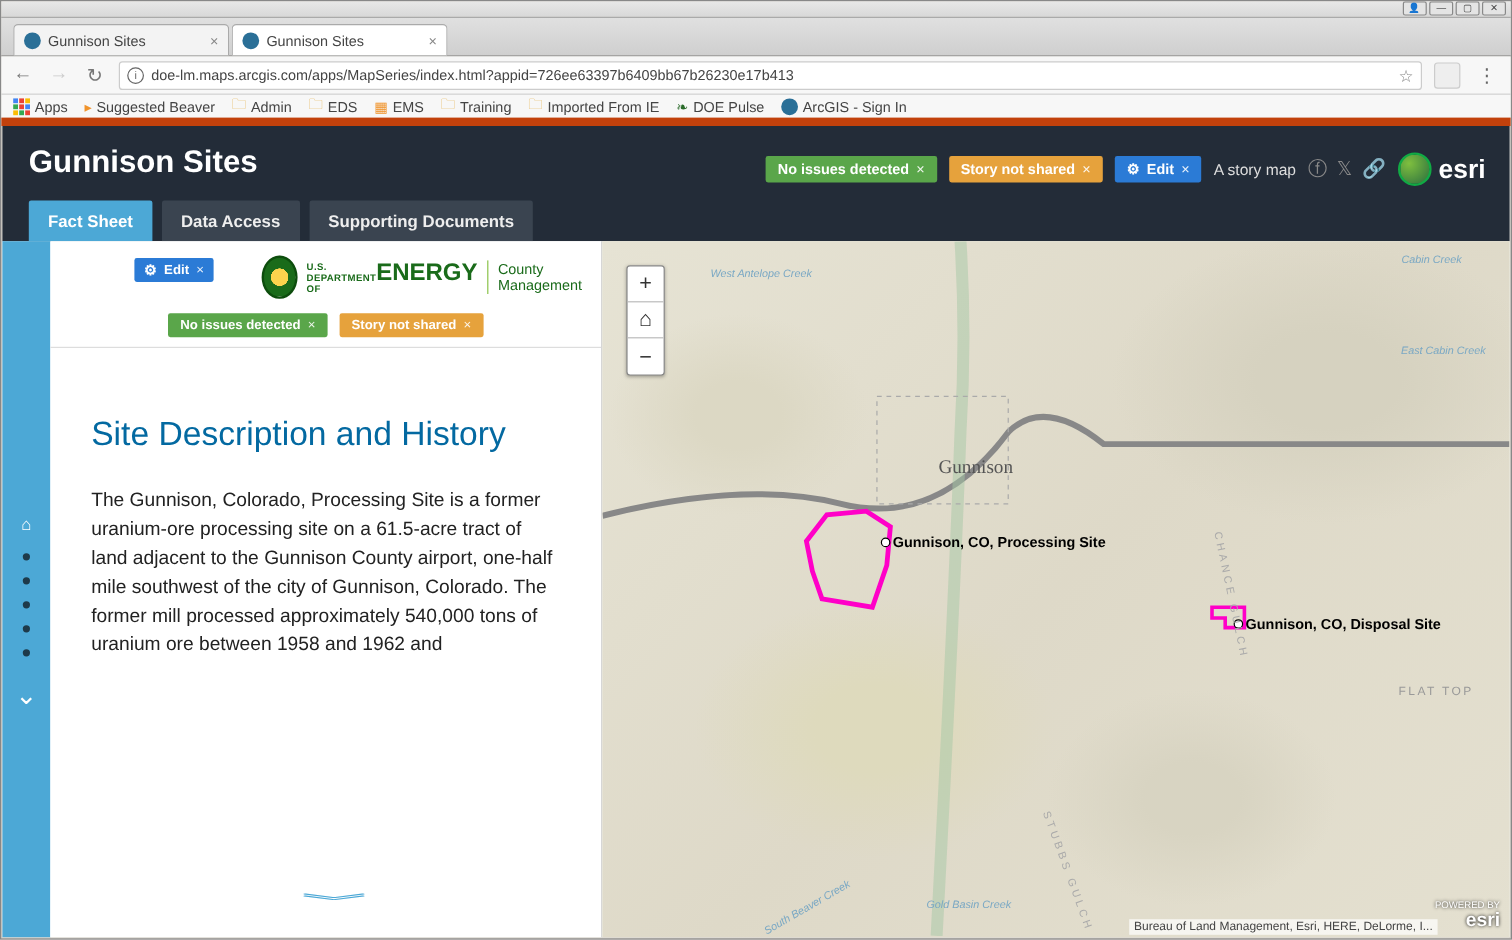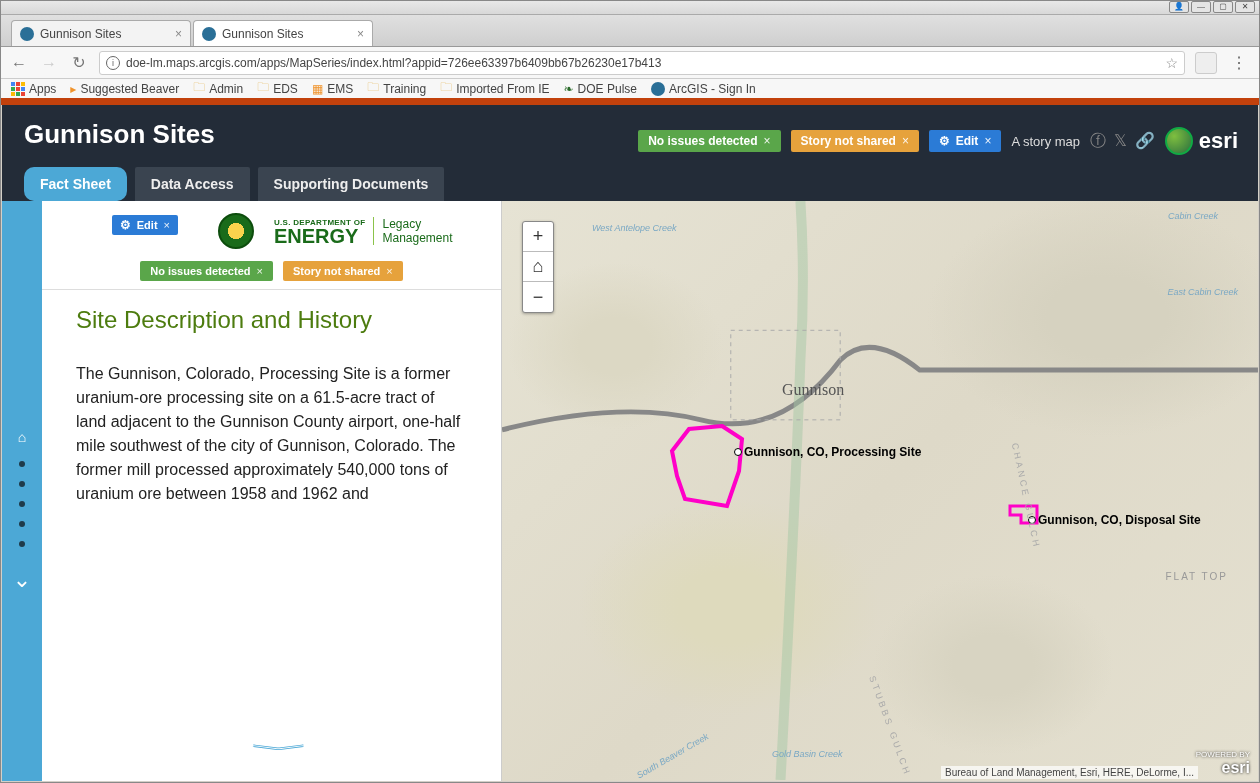--- a/index.html
+++ b/index.html
@@ -44,44 +44,44 @@
 .pill .cx { font-weight:400; opacity:.9; }
 .green { background:#5aa64a; } .orange { background:#e6a23c; } .blue { background:#2b7bd6; }
 .gear-ic { font-size:12px; }
 .story-lbl { font-size:13px; color:#ddd; }
 .soc { color:#888; font-size:16px; display:flex; gap:8px; }
 .esri-logo { color:#fff; font-size:22px; font-weight:700; display:flex; align-items:center; gap:6px; }
 .globe { width:28px; height:28px; border-radius:50%; background:radial-gradient(circle at 30% 30%,#7fbf3f,#2a6f3f); border:2px solid #1a4; }
 
 .tabs-row { position:absolute; bottom:0; left:22px; display:flex; gap:8px; }
 .atab { padding:9px 16px; font-size:14px; font-weight:600; background:#3a4450; color:#eee; border-radius:2px 2px 0 0; }
-.atab.active { background:#4ca8d6; color:#fff;border-radius:10px; }
+.atab.active { background:#4ca8d6; color:#fff; }
 
 
 .body { position:absolute; top:96px; left:0; right:0; bottom:0; display:flex; }
 .rail { width:40px; background:#4ca8d6; display:flex; flex-direction:column; align-items:center; padding-top:228px; gap:14px; }
 .rail .dot { width:6px; height:6px; background:#1e3a4a; border-radius:50%; }
 .rail .home-ic { color:#fff; font-size:14px; margin-bottom:2px; }
 .rail .chev { color:#fff; font-size:22px; margin-top:6px; }
 
 .panel { width:460px; background:#fff; display:flex; flex-direction:column; border-right:1px solid #ccc; position:relative; }
 .panel-top { padding:12px 16px 8px; border-bottom:1px solid #ddd; }
 .doe { display:flex; align-items:center; justify-content:flex-start; gap:8px; margin-left:160px; }
 .doe-seal { width:36px; height:36px; border-radius:50%; background:radial-gradient(circle,#fbd34d 35%,#1a6b1a 36%); border:2px solid #0d4d0d; }
-.doe-txt { display:flex; flex-direction:column;margin-left:12px; }
+.doe-txt { display:flex; flex-direction:row; }
 .doe-txt .small { font-size:8px; font-weight:700; color:#1a6b1a; letter-spacing:.3px; }
 .doe-txt .big { font-size:20px; font-weight:900; color:#1a6b1a; line-height:18px; }
 .doe-lm { border-left:1px solid #8bc34a; padding-left:8px; color:#1a6b1a; font-size:12px; line-height:14px; }
 .panel-edit { position:absolute; top:14px; left:70px; }
 .panel-pills { display:flex; gap:10px; margin-top:12px; justify-content:center; }
 
 .content { padding:16px 34px 0 34px; overflow:hidden; flex:1; position:relative; }
 .content h1 { font-size:30px; font-weight:400; color:#222; line-height:36px; margin-bottom:16px; font-family:Georgia,serif; letter-spacing:-.5px; }
 .content h1, .content h2 { font-family:"Segoe UI",Arial,sans-serif; }
-.content h2 { font-size:24px; font-weight:400; color:#4d7c0f; margin-bottom:28px; }
+.content h2 { font-size:28px; font-weight:400; color:#0369a1; margin-bottom:28px;margin-top:40px; }
 .content p { font-size:16px; color:#222; line-height:24px; }
 .fade { position:absolute; bottom:0; left:0; right:0; height:70px; background:linear-gradient(rgba(255,255,255,0),#fff); display:flex; justify-content:center; align-items:flex-end; padding-bottom:12px; }
 .scroll-chev { color:#4ca8d6; font-size:28px; letter-spacing:-8px; transform:scaleX(2.2) scaleY(.55); }
 
 
 .map { flex:1; background:#e8e6d8; position:relative; overflow:hidden; }
 .terrain { position:absolute; inset:0; background:
   radial-gradient(ellipse 300px 200px at 80% 20%, #d6d2c0 20%, transparent 60%),
   radial-gradient(ellipse 250px 180px at 30% 70%, #dedabd 20%, transparent 60%),
   radial-gradient(ellipse 200px 150px at 65% 80%, #d8d4c2 20%, transparent 60%),
@@ -242,21 +242,21 @@
             <span>Edit</span>
             <span class="cx">×</span>
           </div>
         <div class="doe">
           <div class="doe-seal"></div>
           <div class="doe-txt">
             <span class="small">U.S. DEPARTMENT OF</span>
             <span class="big">ENERGY</span>
           </div>
           <div class="doe-lm">
-            <div>Legacy</div>
+            <div>County</div>
               <div>Management</div>
           </div>
         </div>
         <div class="panel-pills">
           <div class="pill green" style="font-size:11px">
               <span>No issues detected</span>
               <span class="cx">×</span>
             </div>
           <div class="pill orange" style="font-size:11px">
               <span>Story not shared</span>

